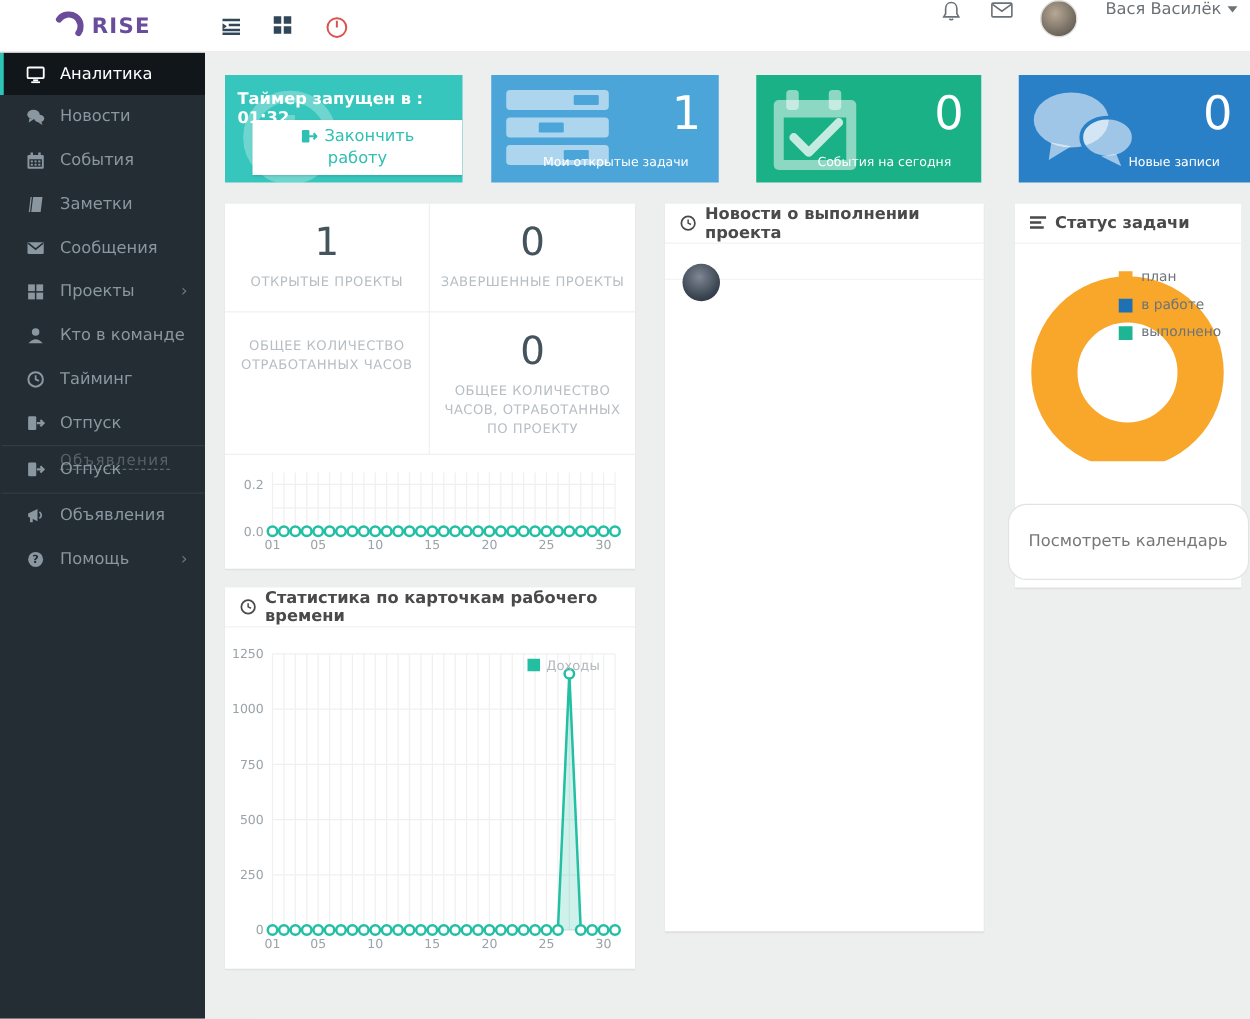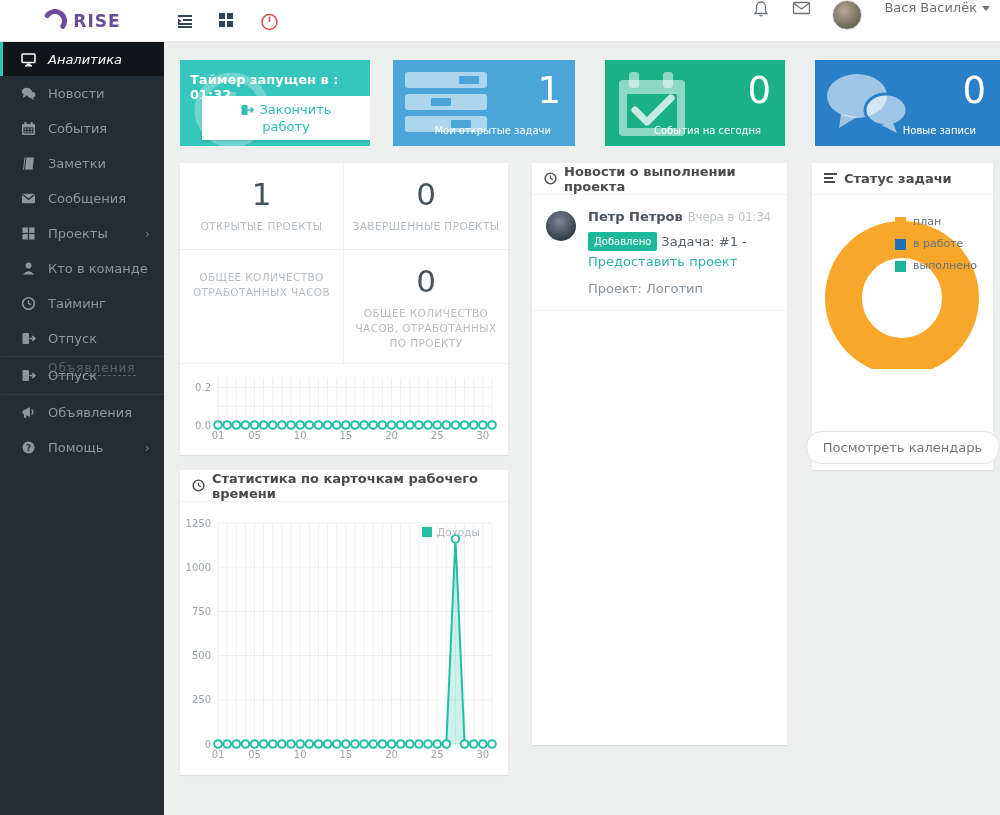--- a/index.html
+++ b/index.html
@@ -14,21 +14,21 @@
   .tico { width:18px; height:18px; display:inline-block; cursor:pointer; }
   .top-right { position:absolute; right:10px; top:0; height:42px; display:flex; align-items:flex-start; gap:22px; }
   .avatar { width:30px; height:30px; border-radius:50%; background:radial-gradient(circle at 40% 35%, #b8a894, #6d665c 70%, #4c463f); border:1px solid #ddd; cursor:pointer; }
   .user-name { font-size:13px; color:#6b7277; cursor:pointer; }
   .caret { display:inline-block; width:0; height:0; border-left:4px solid transparent; border-right:4px solid transparent; border-top:5px solid #6b7277; margin-left:5px; vertical-align:middle; }
 
   
   .sidebar { position:absolute; left:0; top:42px; width:164px; height:773px; background:#232d33; z-index:10; }
   .side-item { position:relative; height:35px; display:flex; align-items:center; padding-left:18px; color:#8b97a0; font-size:13px; cursor:pointer; border-left:3px solid transparent; }
   .side-item .s-ico { width:15px; height:15px; margin-right:12px; flex:none; }
-  .side-item.active { background:#10161a; color:#fff; border-left:3px solid #2dc5b5; height:34px;font-style:italic; }
+  .side-item.active { background:#10161a; color:#fff; border-left:3px solid #2dc5b5; height:34px; }
   .side-item .chev { position:absolute; right:14px; font-size:13px; color:#6e7a83; }
   .side-item.glitch { border-top:1px solid rgba(255,255,255,0.07); border-bottom:1px solid rgba(255,255,255,0.07); height:39px; }
   .ghost-label { position:absolute; left:45px; top:4px; font-size:12px; color:rgba(150,160,168,0.45); border-bottom:1px dashed rgba(150,160,168,0.5); letter-spacing:1px; pointer-events:none; }
 
   
   .card { position:absolute; top:60px; height:86px; color:#fff; overflow:hidden; cursor:pointer; }
   .card .big-num { position:absolute; right:14px; top:12px; font-size:37px; font-weight:400; line-height:1; }
   .card .card-label { position:absolute; right:24px; bottom:10px; font-size:10px; }
   .card .wicon { position:absolute; left:8px; top:10px; }
   .card1-title { position:absolute; top:12px; left:10px; right:12px; text-align:left; font-size:13px; font-weight:bold; }
@@ -56,21 +56,21 @@
   .news-time { font-size:11.5px; color:#bcc3c8; margin-left:5px; }
   .news-line { margin-top:8px; line-height:1.5; }
   .badge { display:inline-block; background:#1eb99d; color:#fff; font-size:10px; padding:2px 6px; border-radius:2px; vertical-align:1px; margin-right:4px; }
   .news-link { color:#2fb5a3; cursor:pointer; }
   .news-project { margin-top:10px; color:#8a949c; }
 
   
   .legend { position:absolute; right:16px; top:52px; z-index:5; }
   .legend-item { display:flex; align-items:flex-end; gap:7px; margin-bottom:9px; font-size:11px; color:#6a737a; }
   .legend-sq { width:11px; height:11px; flex:none; }
-  .cal-btn { position:absolute; left:50%; transform:translateX(-50%); bottom:6px; white-space:nowrap; background:#fff; border:1px solid #e3e3e3; border-radius:15px; padding:8px 16px; font-size:13px; color:#777; font-family:inherit; cursor:pointer; }
+  .cal-btn { position:absolute; left:50%; transform:translateX(-50%); bottom:6px; white-space:nowrap; background:#fff; border:1px solid #e3e3e3; border-radius:15px; padding:22px 16px; font-size:13px; color:#777; font-family:inherit; cursor:pointer; }
 
   
   .sticky-note { position:absolute; left:0; top:32px; width:181px; height:223px; background:#fbf3bf; border:none; resize:none; outline:none; font-family:inherit; font-size:13px; padding:8px; color:#555; }
   .grip { position:absolute; right:1px; bottom:1px; width:11px; height:11px; background:repeating-linear-gradient(135deg, transparent, transparent 2px, #b9b28a 2px, #b9b28a 3px); cursor:nwse-resize; }
 
   svg text { font-family:"DejaVu Sans", sans-serif; }
 </style>
 </head>
 <body>
 
@@ -398,27 +398,20 @@
       <span class="ph-ico">
         <svg width="13" height="13" viewBox="0 0 13 13">
             <circle cx="6.5" cy="6.5" r="5.4" fill="none" stroke="#4a4a4a" stroke-width="1.4"></circle>
             <path d="M6.5 3.6 L6.5 6.5 L8.8 7.6" fill="none" stroke="#4a4a4a" stroke-width="1.2"></path>
           </svg>
       </span>
       <span>Новости о выполнении проекта</span>
     </div>
     <div class="news-post">
       <div class="news-avatar"></div>
-      <div class="news-body">
-        <div><span class="news-author">Петр Петров</span><span class="news-time">Вчера в 01:34</span></div>
-        <div class="news-line">
-          <span class="badge">Добавлено</span><span>Задача: #1 - </span><span class="news-link">Предоставить проект</span>
-        </div>
-        <div class="news-project">Проект: Логотип</div>
-      </div>
     </div>
   </div>
 
   <div class="panel" style="left:812px; top:163px; width:181px; height:307px;">
     <div class="panel-head">
       <span class="ph-ico">
         <svg width="13" height="12" viewBox="0 0 13 12">
             <g fill="#4a4a4a">
               <rect x="0" y="1" width="13" height="2"></rect>
               <rect x="0" y="5" width="9" height="2"></rect>

